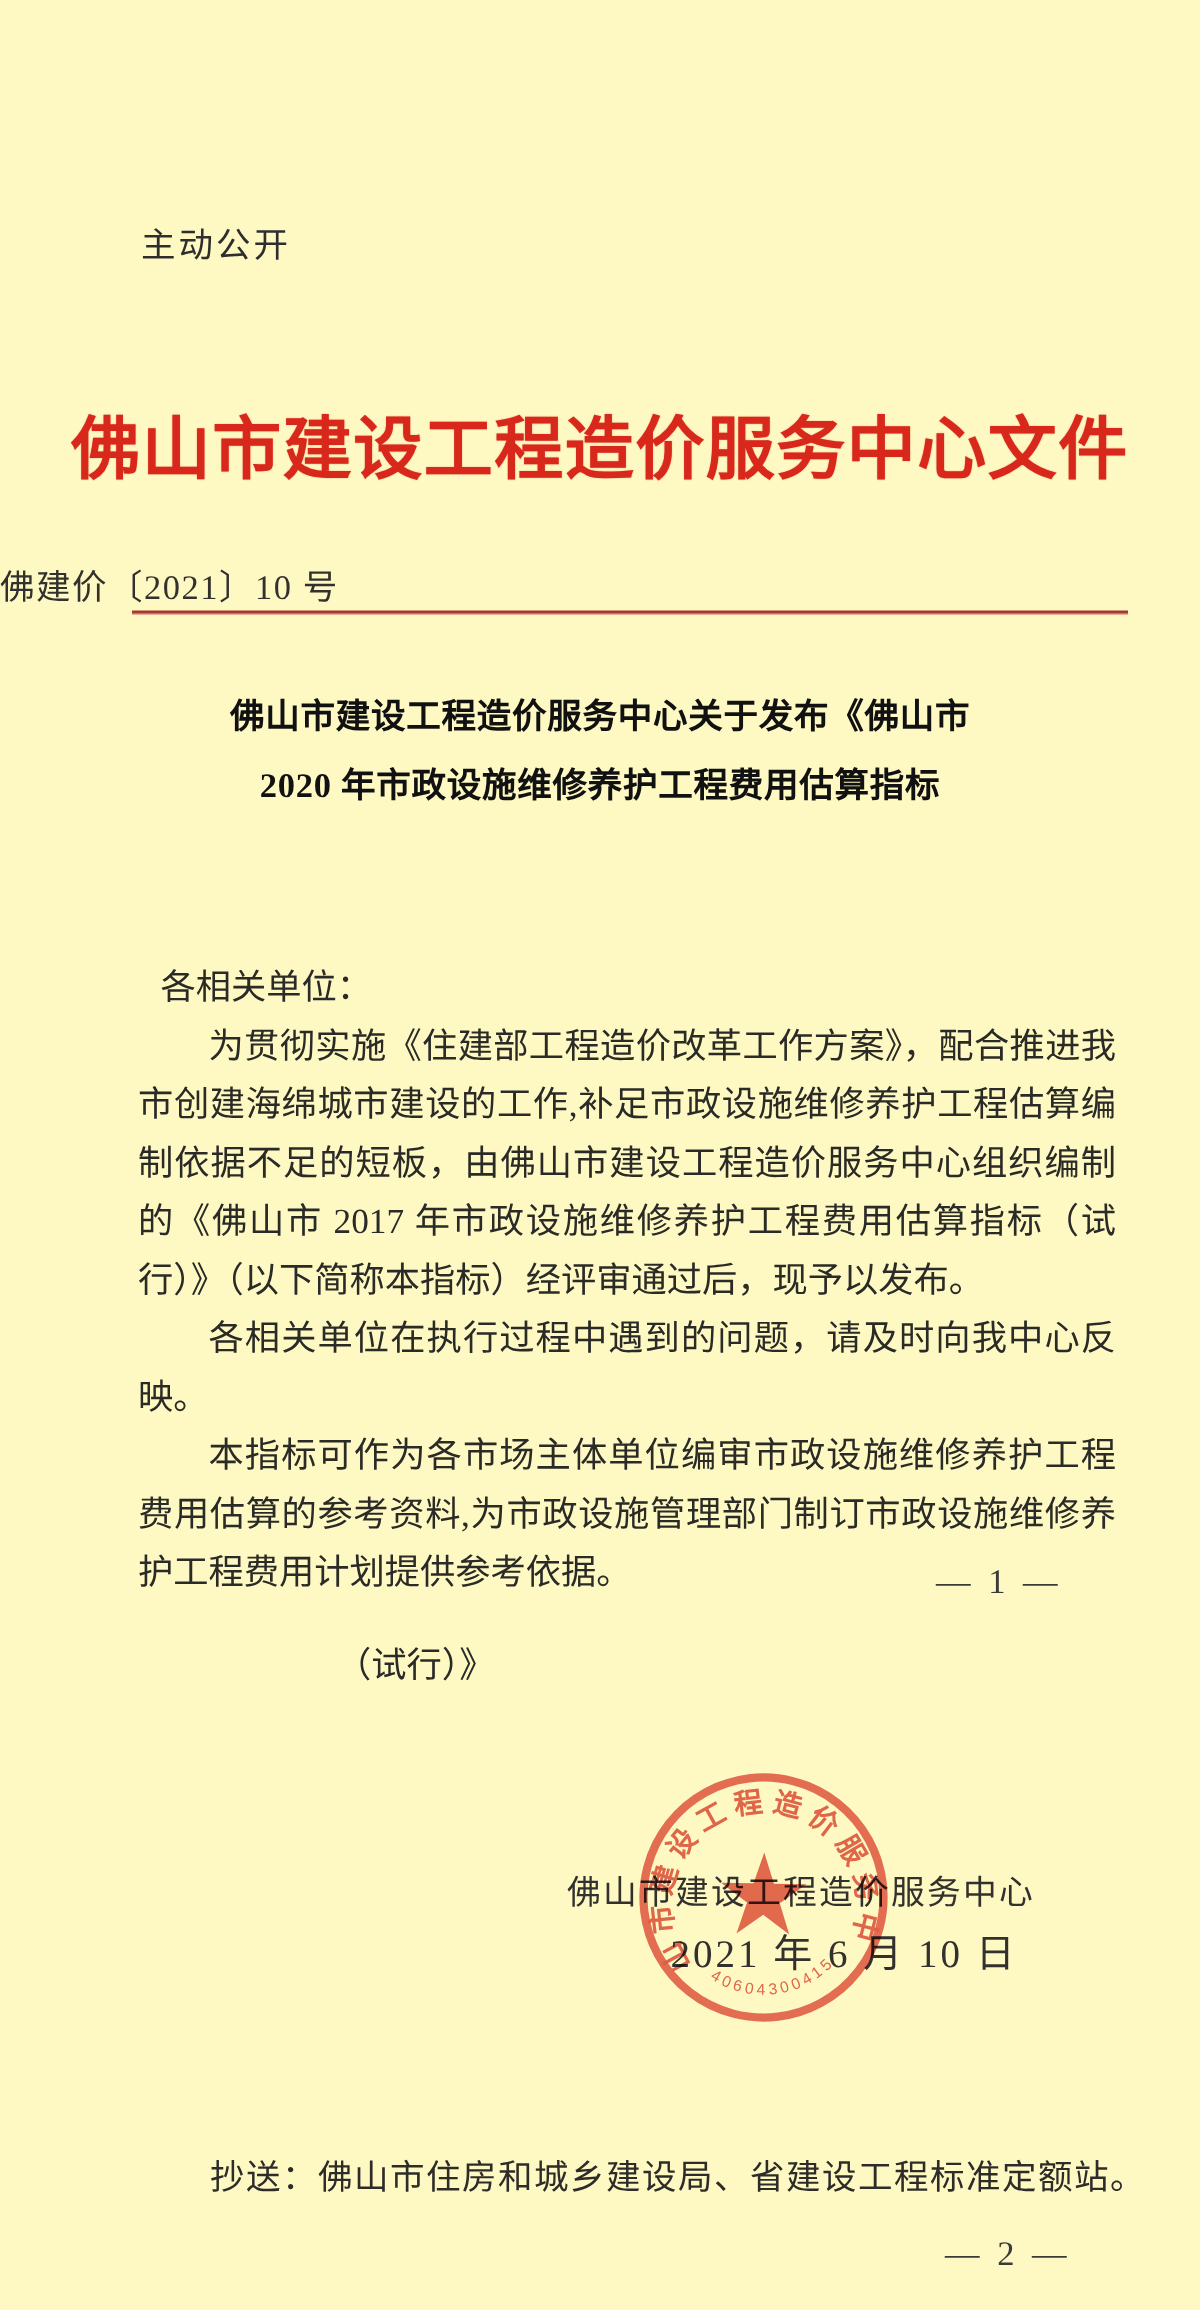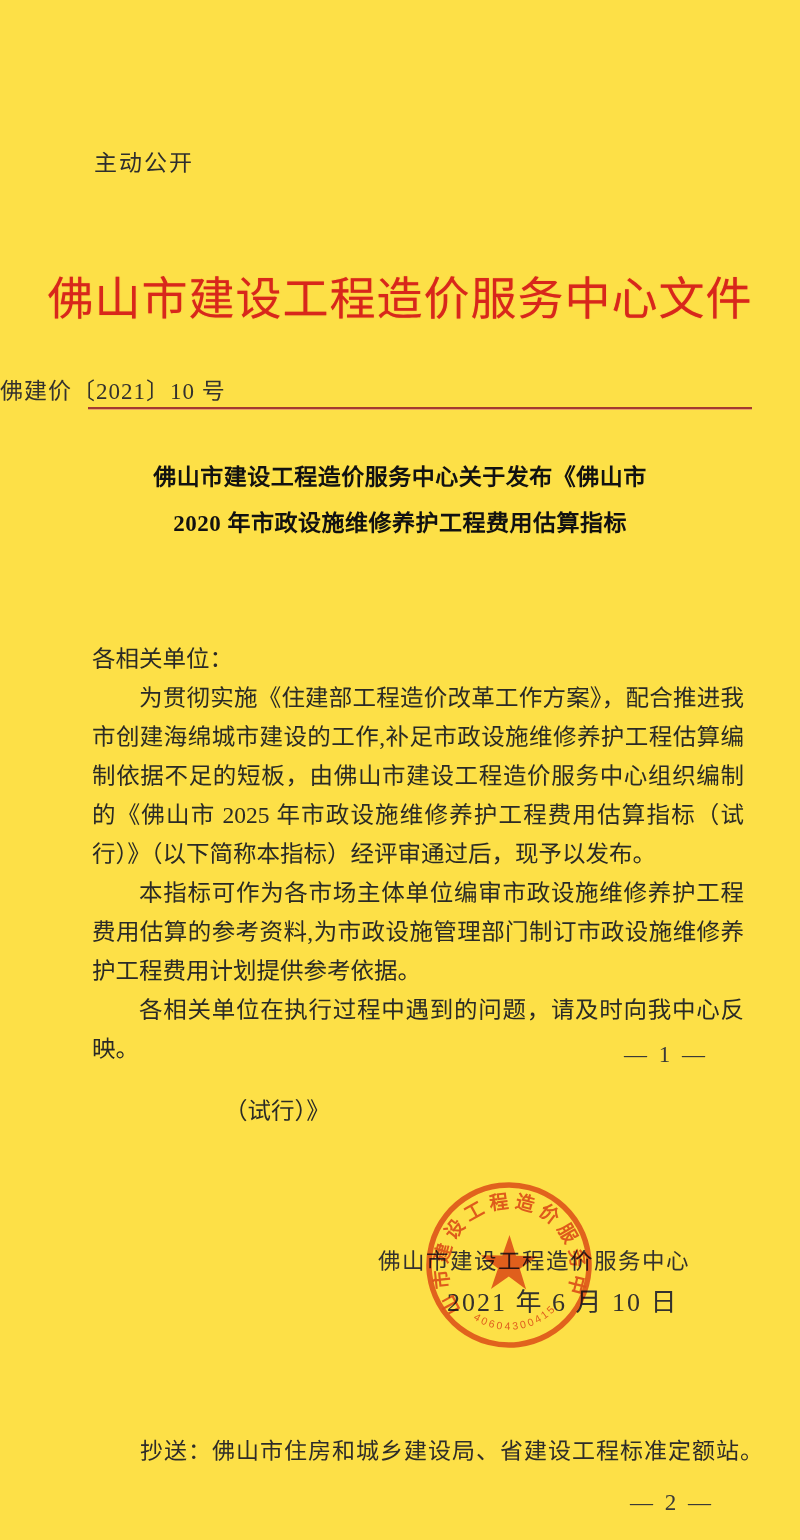--- a/index.html
+++ b/index.html
@@ -1,33 +1,33 @@
 <!DOCTYPE html>
 <html lang="zh-CN"><head>
 <meta charset="utf-8">
 <style>
   html,body{margin:0;padding:0;background:#e9e9e9;}
   .doc{
     position:relative;
     width:800px;height:1540px;
     margin:0 auto;
-    background:#fde047;
+    background:#fef9c3;
     overflow:hidden;
     font-family:"Liberation Serif","DejaVu Serif",serif;
     color:#22221f;
   }
   .disclosure{
     position:absolute;left:94px;top:144px;
     font-family:"Liberation Sans","DejaVu Sans",sans-serif;
     font-size:23px;letter-spacing:2px;color:#2e2e2e;
   }
   .masthead{
     position:absolute;left:0;top:262px;width:100%;
     text-align:center;
-    font-size:46px;font-weight:normal;
+    font-size:46px;font-weight:bold;
     color:#d8271b;
     letter-spacing:1px;
     text-shadow:0 0 1px rgba(216,39,27,.45);
     white-space:nowrap;
   }
   .doc-number{
     position:absolute;left:0;top:372px;width:100%;
     text-align:left;font-size:23px;color:#33312e;letter-spacing:1px;
   }
   .red-line{
@@ -38,21 +38,21 @@
     position:absolute;left:60px;top:455px;width:680px;
     text-align:center;font-size:23px;font-weight:bold;color:#111;
     line-height:46px;letter-spacing:0.5px;
   }
   .body-block{
     position:absolute;left:92px;top:640px;width:652px;
     font-size:23.5px;line-height:39px;color:#2a2a26;
     text-align:justify;
   }
   .body-block p{margin:0;text-indent:2em;}
-  .body-block p.salutation{text-indent:0;}
+  .body-block p.salutation{text-indent:0;margin-left:15px;}
   .pageno{
     position:absolute;font-size:23px;color:#3a3a38;letter-spacing:3px;
   }
   .pageno-1{right:92px;top:1042px;}
   .pageno-2{right:86px;top:1490px;}
   .attachment{
     position:absolute;left:148px;top:1090px;width:600px;
     font-size:23.5px;line-height:42px;color:#2a2a26;
   }
   .attachment .line2{padding-left:76px;}
@@ -87,23 +87,23 @@
 
   <div class="red-line"></div>
 
   <div class="notice-title">
     <div>佛山市建设工程造价服务中心关于发布《佛山市</div>
     <div>2020 年市政设施维修养护工程费用估算指标</div>
   </div>
 
   <div class="body-block">
     <p class="salutation">各相关单位：</p>
-    <p>为贯彻实施《住建部工程造价改革工作方案》，配合推进我市创建海绵城市建设的工作,补足市政设施维修养护工程估算编制依据不足的短板，由佛山市建设工程造价服务中心组织编制的《佛山市 2025 年市政设施维修养护工程费用估算指标（试行）》（以下简称本指标）经评审通过后，现予以发布。</p>
+    <p>为贯彻实施《住建部工程造价改革工作方案》，配合推进我市创建海绵城市建设的工作,补足市政设施维修养护工程估算编制依据不足的短板，由佛山市建设工程造价服务中心组织编制的《佛山市 2017 年市政设施维修养护工程费用估算指标（试行）》（以下简称本指标）经评审通过后，现予以发布。</p>
+    <p>各相关单位在执行过程中遇到的问题，请及时向我中心反映。</p>
     <p>本指标可作为各市场主体单位编审市政设施维修养护工程费用估算的参考资料,为市政设施管理部门制订市政设施维修养护工程费用计划提供参考依据。</p>
-    <p>各相关单位在执行过程中遇到的问题，请及时向我中心反映。</p>
   </div>
 
   <div class="pageno pageno-1">— 1 —</div>
 
   <div class="attachment">
     <div class="line2">（试行）》</div>
   </div>
 
   <div class="signer">佛山市建设工程造价服务中心</div>
   <div class="sign-date">2021 年 6 月 10 日</div>

